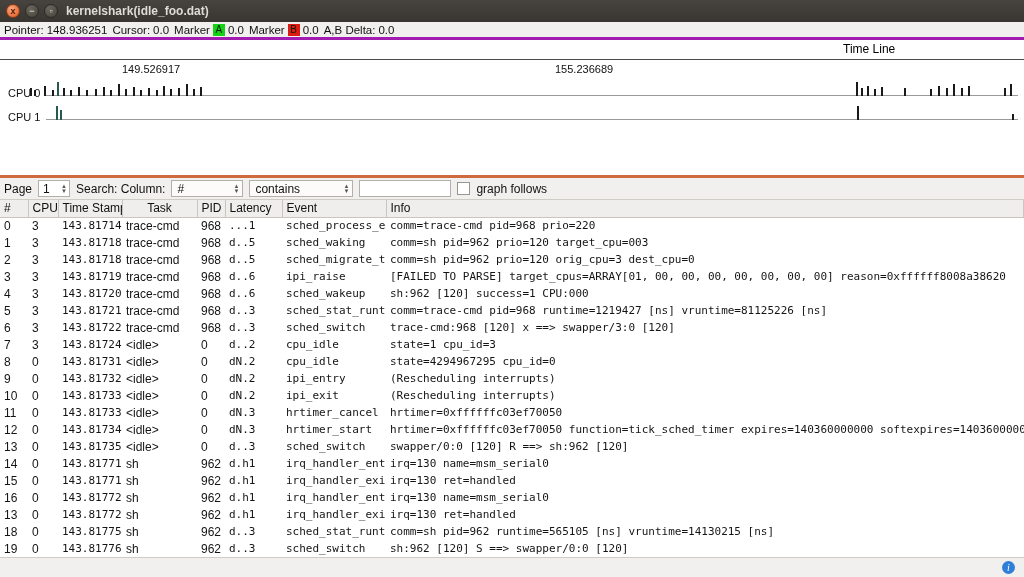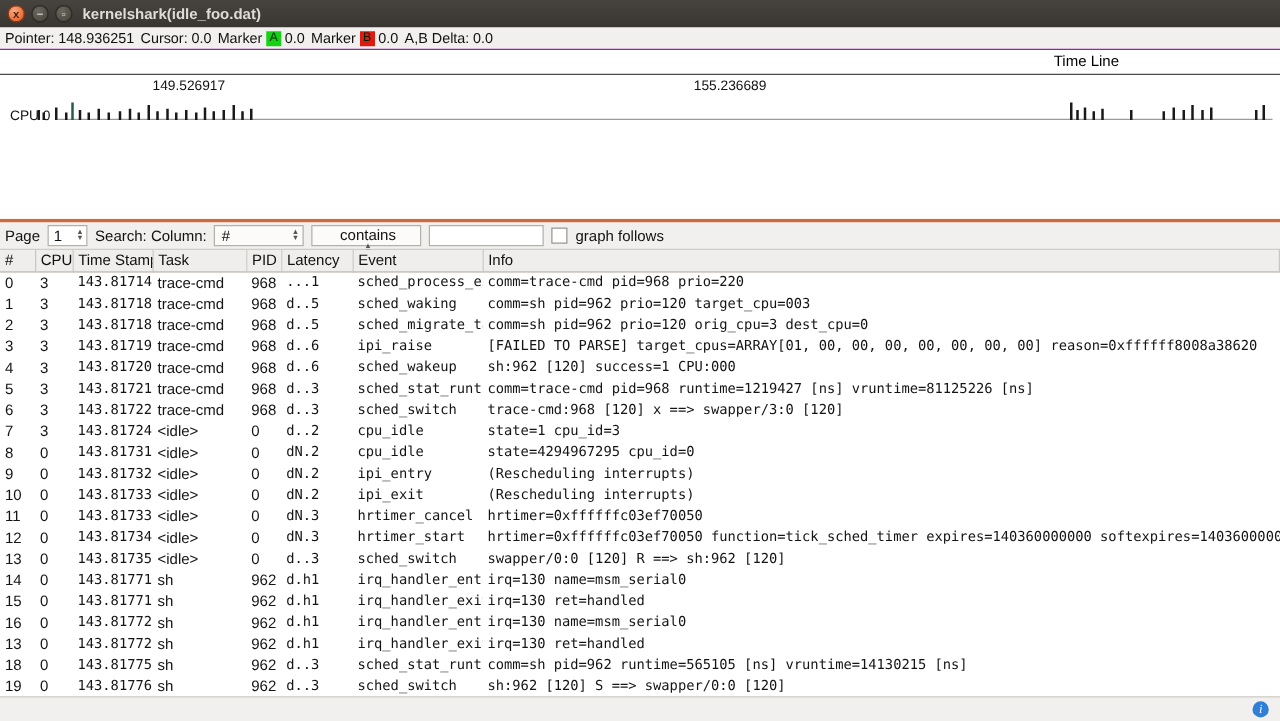--- a/index.html
+++ b/index.html
@@ -21,21 +21,21 @@
   .winbtn { width: 14px; height: 14px; border-radius: 50%; text-align: center;
             font-size: 9px; line-height: 13px; font-weight: bold; cursor: default; }
   .btn-close { background: radial-gradient(circle at 35% 30%, #f9a87e, #e1561d);
                border: 1px solid #8f3910; color: #4a1a04; }
   .btn-plain { background: radial-gradient(circle at 35% 30%, #6b675e, #45423b);
                border: 1px solid #2b2925; color: #cfccc5; }
 
   
   .pointerbar {
     height: 18px; flex: 0 0 18px; background: #f2f0ee;
-    border-bottom: 1px solid #a21caf;
+    border-bottom: 3px solid #a21caf;
     display: flex; align-items: center; gap: 5px;
     font-size: 11.5px; color: #111; padding-left: 4px; white-space: nowrap;
   }
   .pb-seg { display: inline-flex; align-items: center; gap: 3px; }
   .badge { display: inline-block; width: 12px; height: 12px; text-align: center;
            font-size: 10px; line-height: 12px; color: #002000; }
 
   
   .graph { position: relative; height: 135px; flex: 0 0 135px; background: #fff; }
   .graph-title { position: absolute; left: 843px; top: 2px; font-size: 12px; color: #000; }
@@ -57,21 +57,21 @@
     display: flex; align-items: center; gap: 6px;
     font-size: 12px; color: #111; padding: 0 4px; white-space: nowrap;
   }
   .spinbox, .combo, .textinput {
     height: 17px; border: 1px solid #b3afa9; background: #fff;
     display: inline-flex; align-items: center; font-size: 12px;
   }
   .spinbox { width: 32px; justify-content: space-between; padding: 0 2px 0 4px; }
   .combo { background: #fcfbfa; justify-content: space-between; padding: 0 3px 0 5px; }
   .combo-col { width: 72px; }
-  .combo-match { width: 88px; flex-direction: column; }
+  .combo-match { width: 104px; }
   .updown { display: flex; flex-direction: column; line-height: 5px; font-size: 6px; color: #555; }
   .textinput { width: 92px; padding: 0 4px; }
   .checkbox { width: 13px; height: 13px; background: #fff; border: 1px solid #989younger490; border: 1px solid #98948e; display: inline-block; }
 
   
   .tablewrap { flex: 1 1 auto; overflow: hidden; background: #fff; }
   table { border-collapse: collapse; table-layout: fixed; width: 100%; }
   thead th {
     background: #f0eeec; border-right: 1px solid #c9c5bf; border-bottom: 1px solid #c9c5bf;
     font-weight: normal; text-align: left; font-size: 12px; color: #111;
@@ -176,20 +176,28 @@
           <div class="tick" style="left: 904px; height: 8px; background: rgb(26, 26, 26);"></div>
           <div class="tick" style="left: 930px; height: 7px; background: rgb(26, 26, 26);"></div>
           <div class="tick" style="left: 938px; height: 10px; background: rgb(26, 26, 26);"></div>
           <div class="tick" style="left: 946px; height: 8px; background: rgb(26, 26, 26);"></div>
           <div class="tick" style="left: 953px; height: 12px; background: rgb(26, 26, 26);"></div>
           <div class="tick" style="left: 961px; height: 8px; background: rgb(26, 26, 26);"></div>
           <div class="tick" style="left: 968px; height: 10px; background: rgb(26, 26, 26);"></div>
           <div class="tick" style="left: 1004px; height: 8px; background: rgb(26, 26, 26);"></div>
           <div class="tick" style="left: 1010px; height: 12px; background: rgb(26, 26, 26);"></div>
         </div>
+        <div class="cpu-row">
+          <span class="cpu-label">CPU 1</span>
+          <div class="baseline"></div>
+          <div class="tick" style="left: 56px; height: 14px; background: rgb(39, 89, 79);"></div>
+          <div class="tick" style="left: 60px; height: 10px; background: rgb(39, 89, 79);"></div>
+          <div class="tick" style="left: 857px; height: 14px; background: rgb(26, 26, 26);"></div>
+          <div class="tick" style="left: 1012px; height: 6px; background: rgb(26, 26, 26);"></div>
+        </div>
       </div>
   </div>
 
   <div class="splitter" style="background: rgb(207, 106, 63);"></div>
 
   <div class="controls">
     <span>Page</span>
     <span class="spinbox">
       <span>1</span>
       <span class="updown">
@@ -219,21 +227,21 @@
     <span>graph follows</span>
   </div>
 
   <div class="tablewrap">
     <table>
       <thead>
         <tr>
             <th style="width: 28px;">#</th>
             <th style="width: 30px;">CPU</th>
             <th style="width: 64px;">Time Stamp</th>
-            <th style="width: 75px;">Task</th>
+            <th style="width: 75px; text-align: center;">Task</th>
             <th style="width: 28px;">PID</th>
             <th style="width: 57px;">Latency</th>
             <th style="width: 104px;">Event</th>
             <th>Info</th>
           </tr>
       </thead>
       <tbody>
           <tr>
             <td>0</td>
             <td>3</td>

